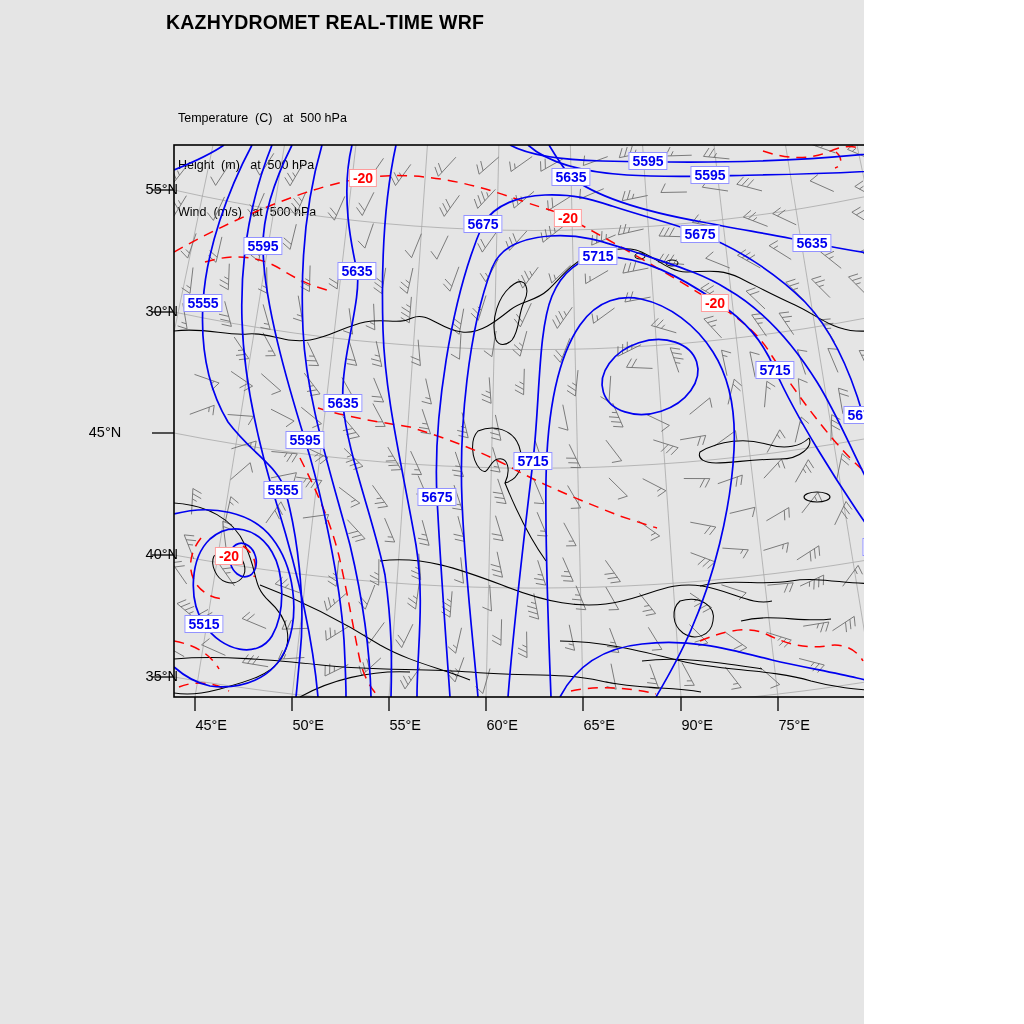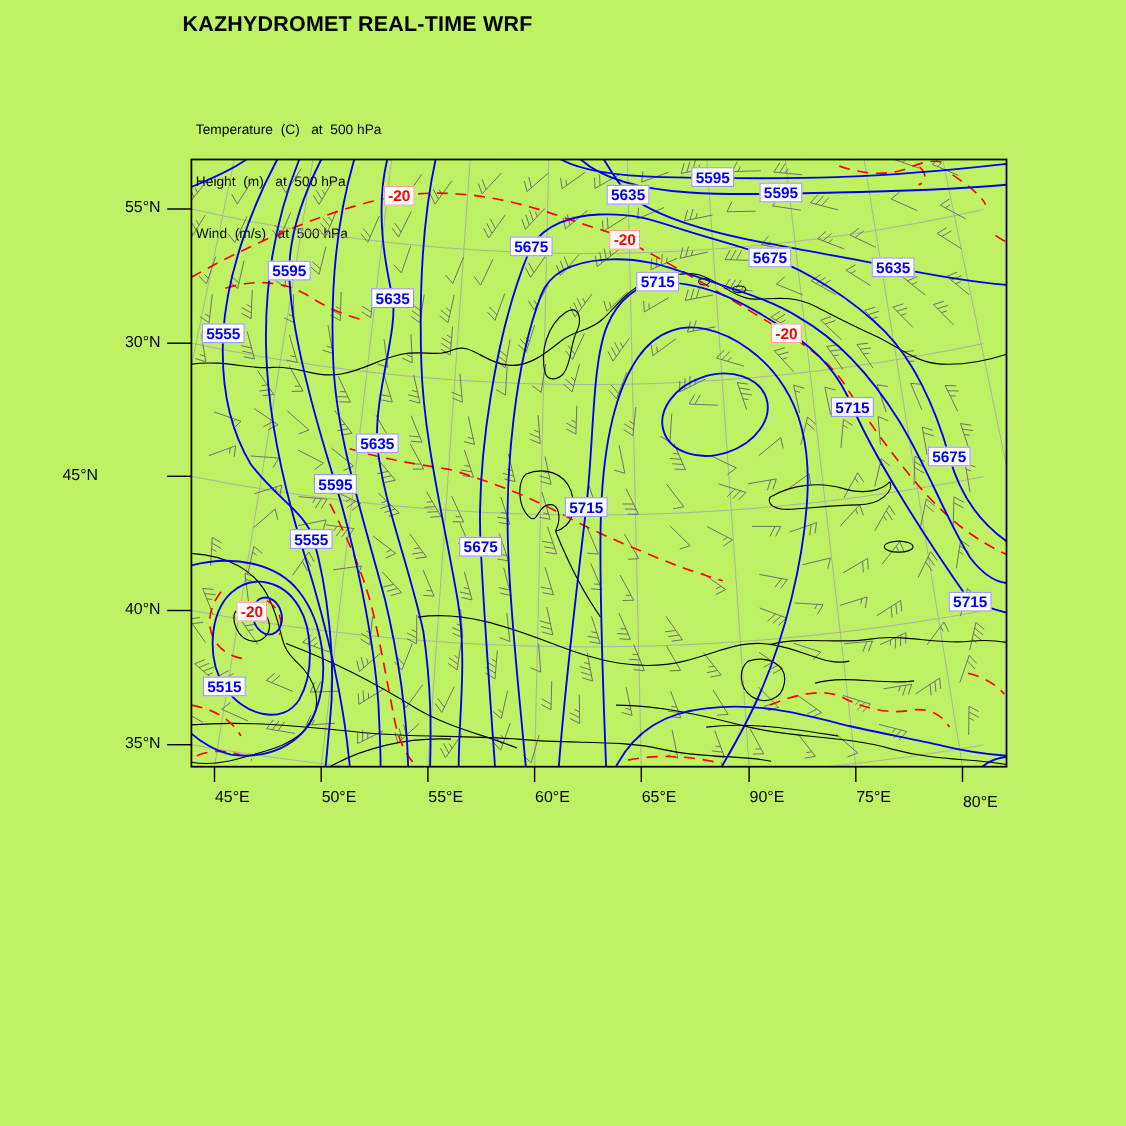--- a/index.html
+++ b/index.html
@@ -1,25 +1,25 @@
 <!DOCTYPE html>
 <html><head>
 <meta charset="utf-8">
 <style>
   html,body{margin:0;padding:0;background:#fff;}
-  #page{position:relative;width:1024px;height:1024px;background:#bef264;overflow:hidden;
+  #page{position:relative;width:864px;height:1024px;background:#e5e5e5;overflow:hidden;
         font-family:"Liberation Sans","DejaVu Sans",sans-serif;color:#000;}
   #map-svg{position:absolute;left:0;top:0;}
   .title{position:absolute;left:166px;top:11px;font-size:19.5px;font-weight:bold;letter-spacing:.2px;}
   .stamps{position:absolute;right:114px;top:10px;text-align:right;font-size:12.5px;line-height:14.5px;}
   .legend{position:absolute;left:178px;top:80px;font-size:12.5px;line-height:15.6px;white-space:pre;}
   .footer{position:absolute;right:111px;top:750px;text-align:right;font-size:15.5px;line-height:24px;}
   .footer .hnote{color:#0a0aff;}
   .footer .tnote{color:#ff0f0f;}
-  .lat-lab{position:absolute;width:146px;text-align:right;font-size:14.5px;}
+  .lat-lab{position:absolute;width:146px;text-align:right;font-size:14.5px;margin-left:32px;}
   .lon-lab{position:absolute;width:64px;text-align:right;font-size:14.5px;}
   .clabel{position:absolute;transform:translate(-50%,-50%);font-weight:bold;font-size:14px;
           line-height:16px;padding:0 3px;background:#fff;border:1.6px solid;white-space:nowrap;}
   .clabel.h{color:#0000f0;border-color:#9292ff;}
   .clabel.t{color:#ff0000;border-color:#ff9c9c;}
 </style>
 </head>
 <body>
 
 <div id="page">

